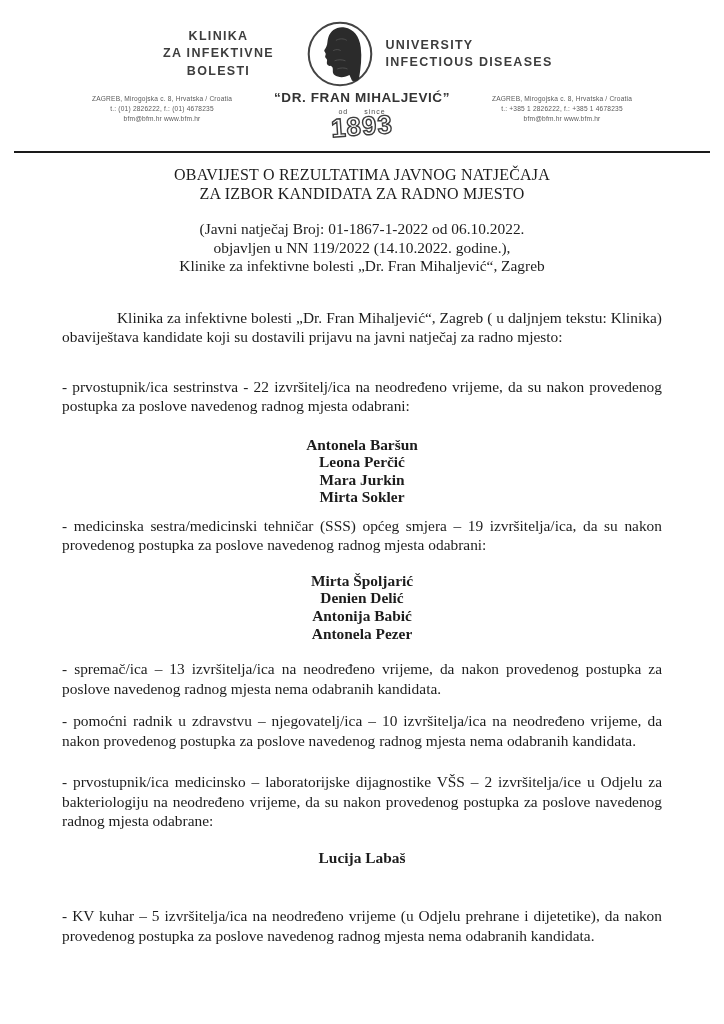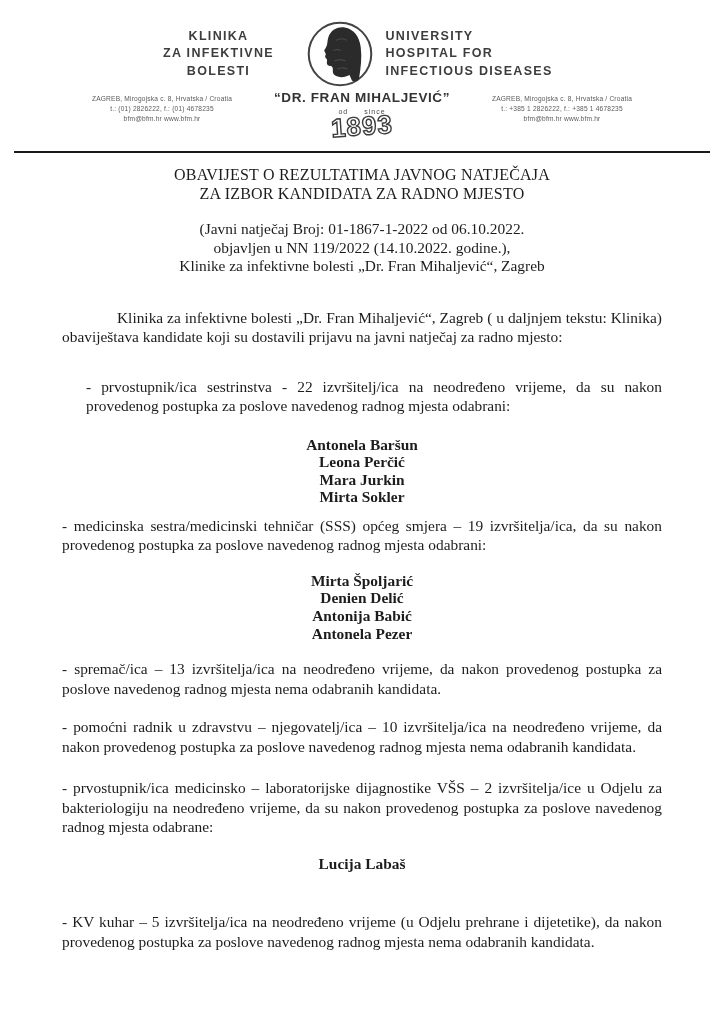--- a/index.html
+++ b/index.html
@@ -98,26 +98,26 @@
     font-size: 16px;
     line-height: 19px;
     margin-top: 12px;
     letter-spacing: 0.2px;
   }
   .subtitle { text-align: center; margin-top: 17px; line-height: 18.5px; }
   .para { text-align: justify; }
   .indent { text-indent: 55px; }
   .names { text-align: center; font-weight: 700; line-height: 17.6px; }
 
-  .mt-30 { margin-top: 30px; margin-left: 24px; }
+  .mt-30 { margin-top: 30px; }
   .mt-32 { margin-top: 32px; }
   .mt-20 { margin-top: 20px; }
   .mt-18 { margin-top: 18px; }
   .mt-17 { margin-top: 17px; }
-  .mt-13 { margin-top: 19px; }
+  .mt-13 { margin-top: 13px; }
   .mt-10 { margin-top: 10px; }
   .mt-22 { margin-top: 22px; }
   .mt-40 { margin-top: 40px; }
 </style>
 </head>
 <body>
 
 <div class="page">
 
   <header class="letterhead">
@@ -129,21 +129,20 @@
       </div>
       <div class="lh-logo">
         <svg viewBox="0 0 100 100" width="68" height="68" aria-hidden="true">
           <circle cx="50" cy="50" r="46" fill="#ffffff" stroke="#444444" stroke-width="3"></circle>
           <path fill="#2b2b2b" d="M57 11 C45 9 36 16 33 25 C31 31 32 35 30 39 C29 42 26 44 27 46 C28 48 29 48.5 29 50 C29 52 27.5 53 28.5 55 C29.5 57 31 57 31 59 C31 62 29.5 65 33 67 C35.3 68.2 38 67 39 70 C40.3 74 38 78 42 81 C48 85.5 58 84.5 64 81 L67.5 89 C71 91.5 76 90 78 86 C80.5 70 82.5 55 80.5 40 C78.5 24 70 13 57 11 Z"></path>
           <path fill="none" stroke="#555555" stroke-width="1.2" d="M44 30 C49 27 56 27 60 30 M40 45 C44 43 48 43 51 45 M42 60 C47 58 53 58 58 60 M46 72 C51 70 57 70 61 72"></path>
         </svg>
       </div>
       <div class="lh-title right">
         <div>UNIVERSITY</div>
-        <div>HOSPITAL FOR</div>
         <div>INFECTIOUS DISEASES</div>
       </div>
     </div>
 
     <div class="lh-bottom">
       <div class="lh-addr">
         <div>ZAGREB, Mirogojska c. 8, Hrvatska / Croatia</div>
         <div>t.: (01) 2826222, f.: (01) 4678235</div>
         <div>bfm@bfm.hr      www.bfm.hr</div>
       </div>

